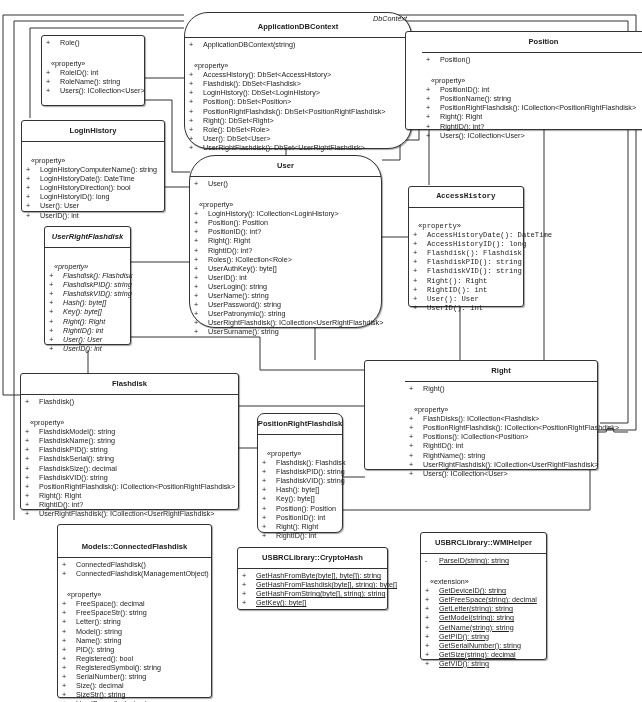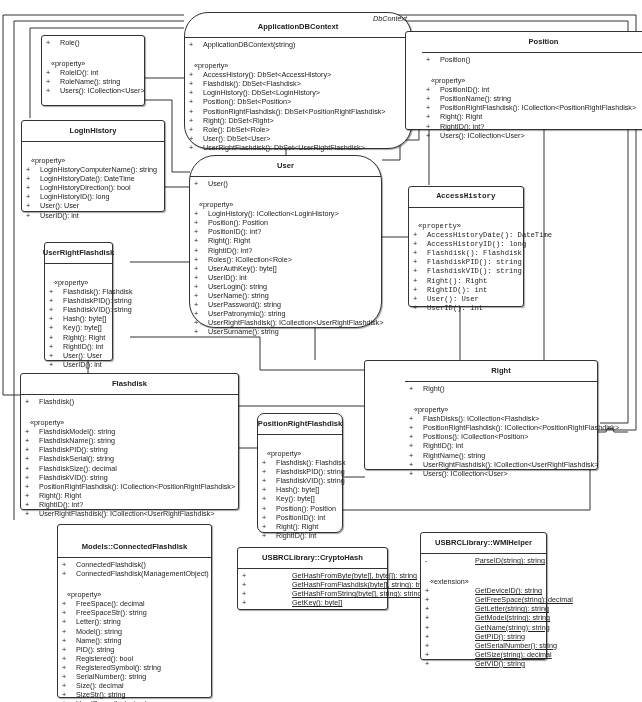--- a/index.html
+++ b/index.html
@@ -12,21 +12,21 @@
          font-size: 7.2px; line-height: 9.1px; box-sizing: border-box; }
   .cls .hdr { position: relative; border-bottom: 1px solid #333; text-align: center;
               font-weight: bold; font-size: 7.6px; display: flex; align-items: center;
               justify-content: center; }
   .cls .stereo-top { position: absolute; right: 4px; top: 1px; font-style: italic;
                      font-weight: normal; font-size: 7.2px; }
   .cls .body { padding: 2px 3px 2px 3px; }
   .row { white-space: nowrap; display: flex; }
   .row .vis { width: 14px; flex: 0 0 14px; padding-left: 1px; }
   .row .txt { }
-  .u .txt { text-decoration: underline; margin-left: 36px; }
+  .u .txt { text-decoration: underline; }
   .stereo { padding-left: 6px; margin-top: 12px; white-space: nowrap; }
 </style>
 </head>
 <body>
 
 <svg id="lines" viewBox="0 0 642 702">
 
   <path d="M184 15 H3 V395 H20"></path>
   <path d="M184 21 H14 V520"></path>
   <path d="M184 28 H30 V118"></path>
@@ -311,21 +311,21 @@
         <span class="vis">+</span>
         <span class="txt">User(): User</span>
       </div>
       <div class="row">
         <span class="vis">+</span>
         <span class="txt">UserID(): int</span>
       </div>
     </div>
 </div>
 
-<div class="cls" style="left:44px; top:242px; width:69px; height:119px;">
+<div class="cls" style="left:44px; top:226px; width:87px; height:119px;font-style:italic;">
   <div class="hdr" style="height:20px;">
     <span>UserRightFlashdisk</span>
   </div>
   <div class="body" id="b-urf">
       <div class="stereo">«property»</div>
       <div class="row">
         <span class="vis">+</span>
         <span class="txt">Flashdisk(): Flashdisk</span>
       </div>
       <div class="row">

